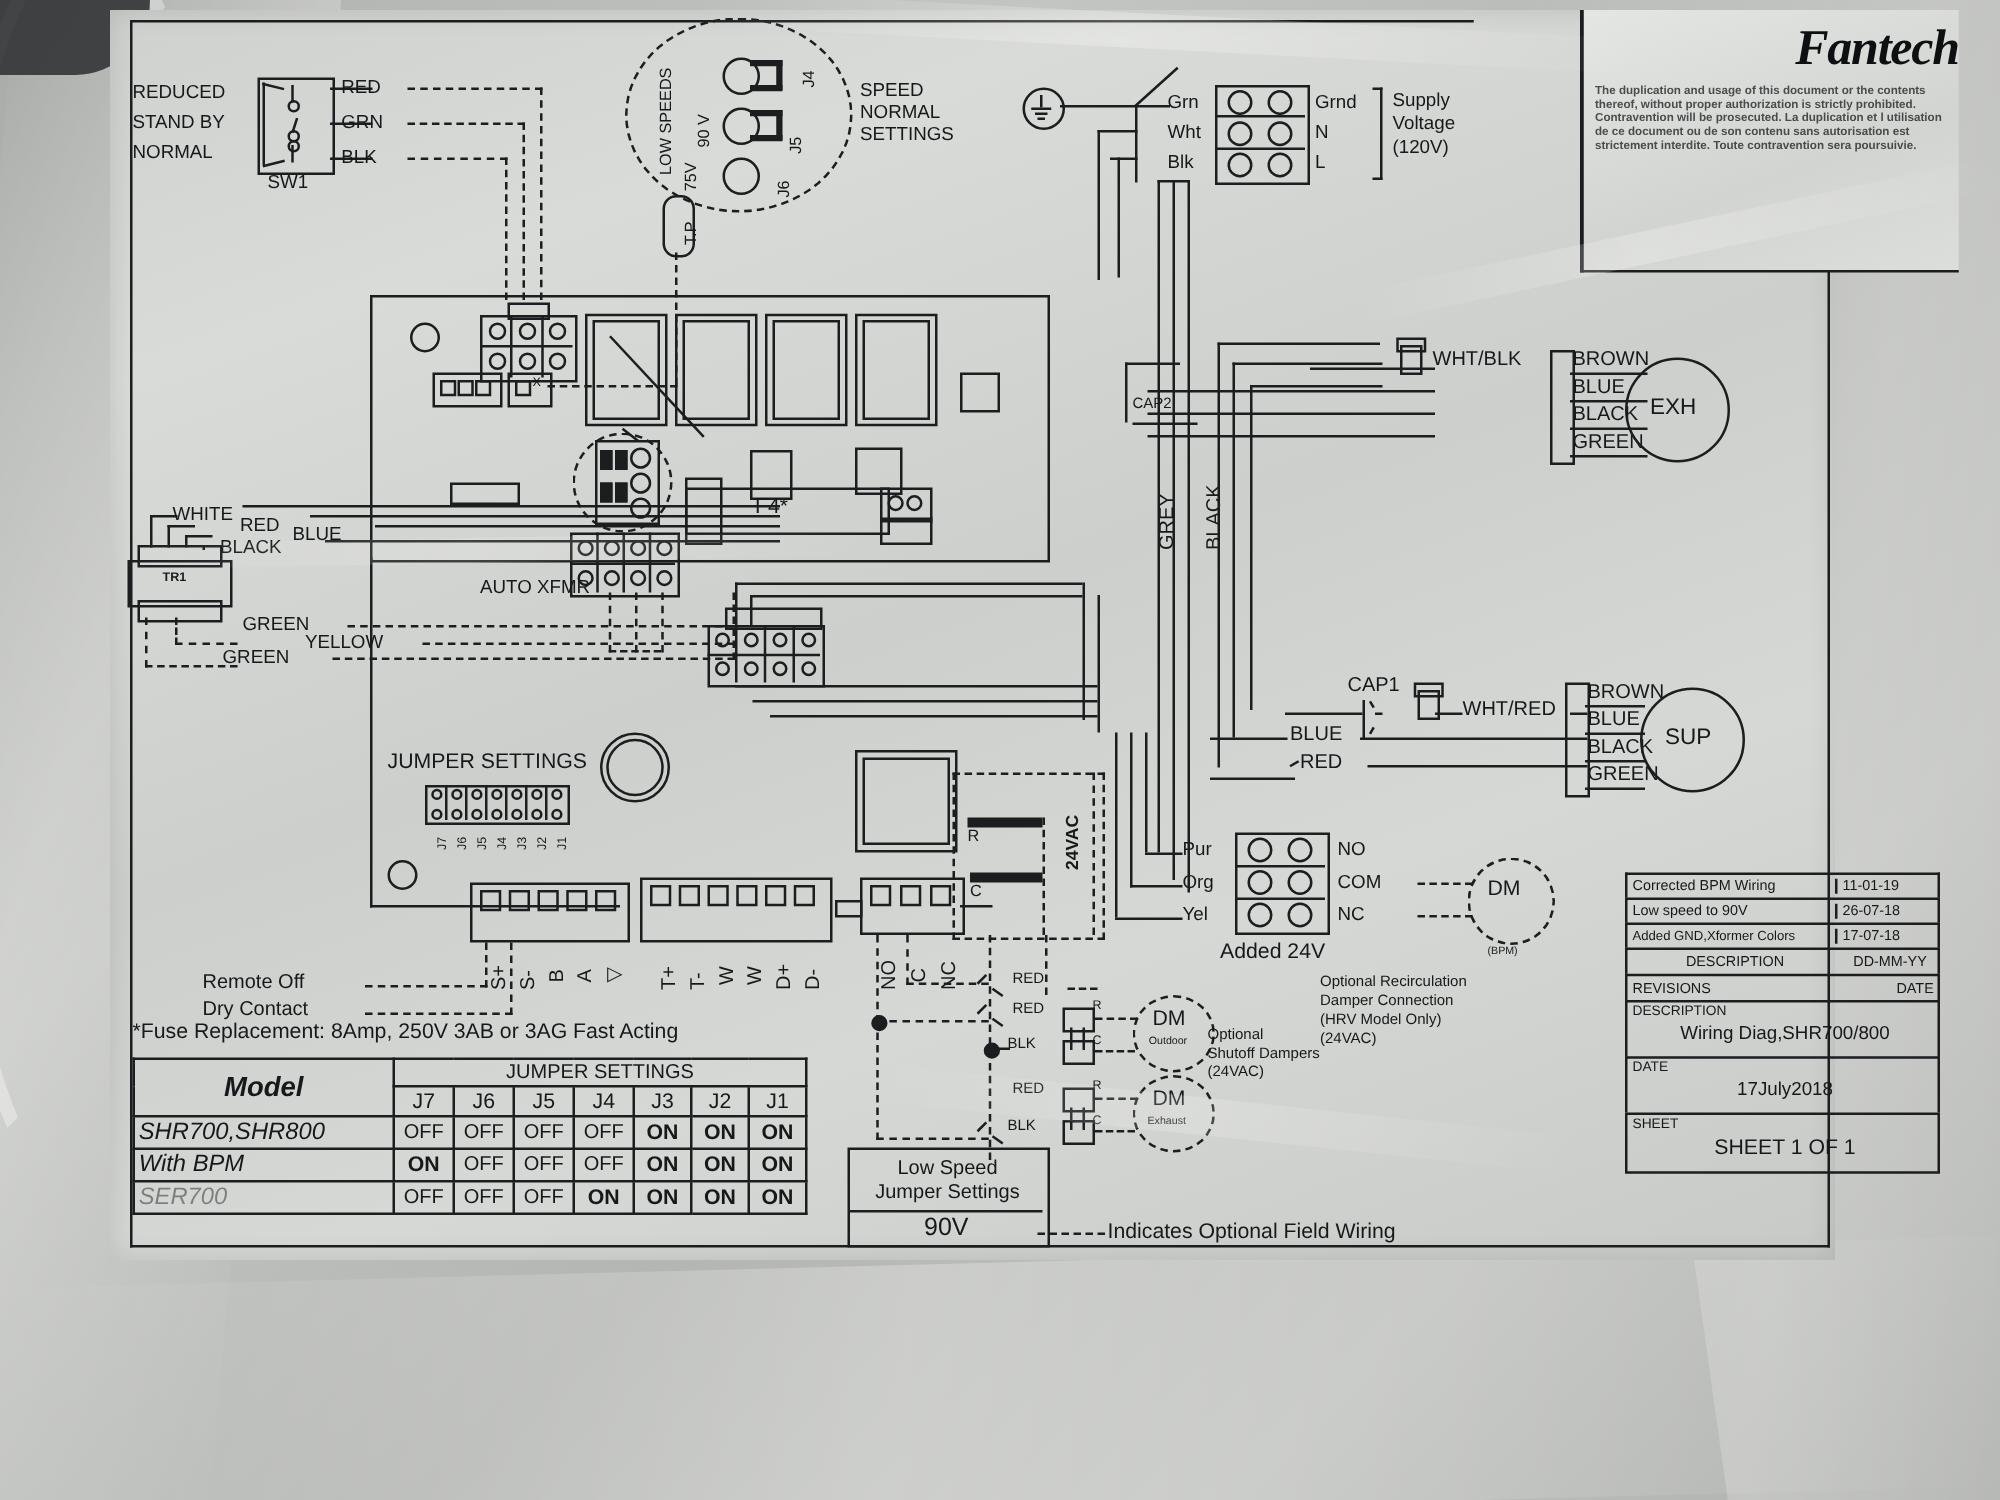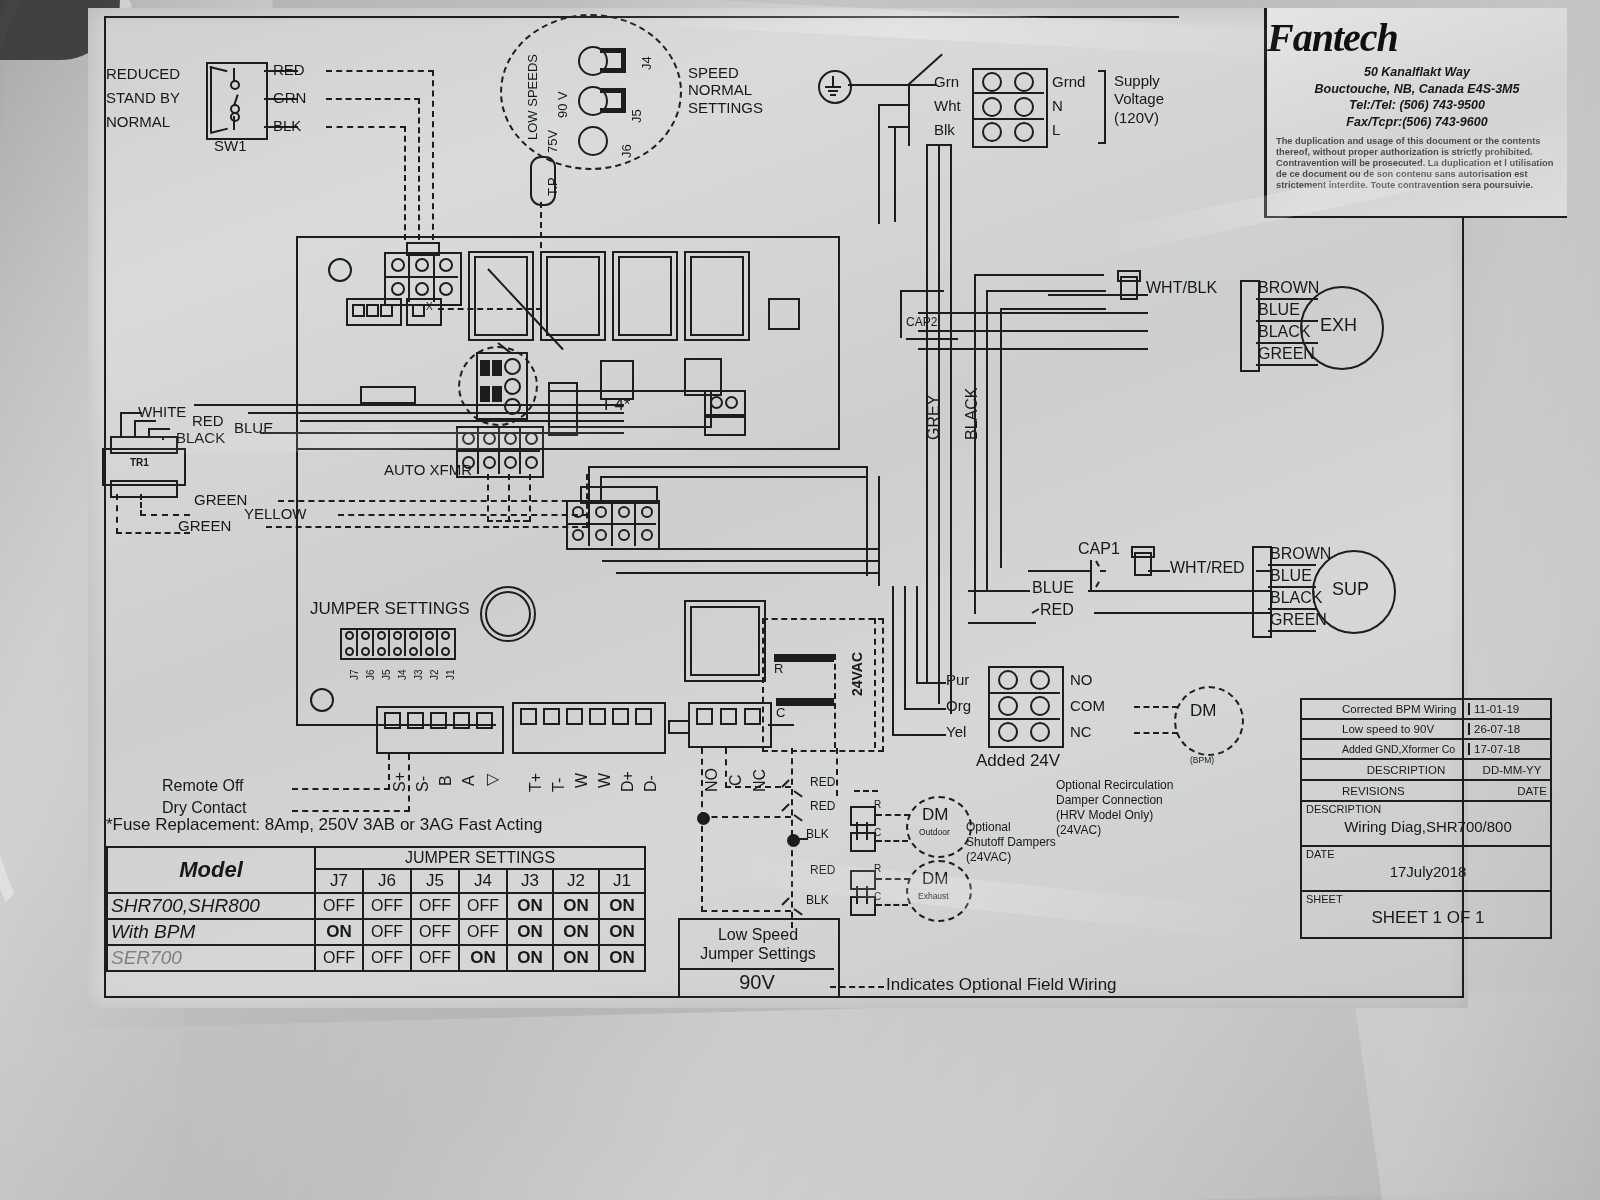--- a/index.html
+++ b/index.html
@@ -31,26 +31,26 @@
   .circd{position:absolute;border:2px dashed #1b1d1f;border-radius:50%;}
   .pad{position:absolute;border:2px solid #1b1d1f;border-radius:50%;}
   .sq{position:absolute;border:2px solid #1b1d1f;}
   .rot90{transform-origin:0 0;transform:rotate(-90deg);}
   table.grid{position:absolute;border-collapse:collapse;}
   table.grid td,table.grid th{border:2px solid #1b1d1f;color:#16181a;padding:1px 3px;font-size:15px;text-align:center;font-weight:normal;}
   
   #fantech{position:absolute;left:1176px;top:0px;width:300px;height:208px;
     background:linear-gradient(160deg,#e4e6e3,#d2d4d1 60%,#dcdedb);
     border-left:3px solid #1b1d1f;border-bottom:2px solid #1b1d1f;}
-  #fantech .brand{font-family:"Liberation Serif","DejaVu Serif",serif;font-weight:bold;font-style:italic;font-size:40px;color:#0d0f11;text-align:left;margin-top:6px;letter-spacing:-1px;}
+  #fantech .brand{font-family:"Liberation Serif","DejaVu Serif",serif;font-weight:bold;font-style:italic;font-size:40px;color:#0d0f11;text-align:right;margin-top:6px;letter-spacing:-1px;}
   #fantech .addr{text-align:center;font-style:italic;font-weight:bold;font-size:12.5px;color:#15171a;line-height:1.32;margin-top:3px;}
   #fantech .fine{font-size:9.3px;color:#2a2c2e;line-height:1.18;margin:6px 7px 0 9px;font-weight:bold;opacity:.82;}
   
   #titleblock{position:absolute;left:1212px;top:690px;width:252px;}
-  #titleblock .row{border-left:2px solid #1b1d1f;border-right:2px solid #1b1d1f;border-top:2px solid #1b1d1f;position:relative;font-size:11.5px;color:#16181a;padding-left:36px;}
+  #titleblock .row{border-left:2px solid #1b1d1f;border-right:2px solid #1b1d1f;border-top:2px solid #1b1d1f;position:relative;font-size:11.5px;color:#16181a;}
   #titleblock .row:last-child{border-bottom:2px solid #1b1d1f;}
   #titleblock .rev{display:flex;height:18px;align-items:center;}
   #titleblock .rev .d{flex:1;padding-left:4px;white-space:nowrap;overflow:hidden;}
   #titleblock .rev .dt{width:76px;border-left:2px solid #1b1d1f;padding-left:4px;margin-left:12px;}
   #titleblock .hdr{display:flex;height:19px;align-items:center;}
   #titleblock .hdr .c1{flex:1;text-align:center;}
   #titleblock .hdr .c2{width:76px;text-align:center;}
   #titleblock .sec{height:42px;padding:1px 0 0 4px;}
   #titleblock .sec .cap{font-size:11px;}
   #titleblock .sec .val{text-align:center;font-size:15px;margin-top:3px;}
@@ -635,26 +635,20 @@
 Jumper Settings</div>
       <div class="ln h" style="left:0;top:48px;width:154px;"></div>
       <div class="lbl" style="left:0;top:52px;width:154px;text-align:center;font-size:20px;">90V</div>
     </div>
 
     <div class="dash-h" style="left:742px;top:978px;width:54px;"></div>
     <div class="lbl" style="left:798px;top:968px;font-size:17px;">Indicates Optional Field Wiring</div>
 
     <div id="fantech">
       <div class="brand">Fantech</div>
-      <div class="addr">
-        <div>50 Kanalflakt Way</div>
-        <div>Bouctouche, NB, Canada  E4S-3M5</div>
-        <div>Tel:/Tel: (506) 743-9500</div>
-        <div>Fax/Tcpr:(506) 743-9600</div>
-      </div>
       <div class="fine">The duplication and usage of this document or the contents thereof, without proper authorization is strictly prohibited. Contravention will be prosecuted. La duplication et l utilisation de ce document ou de son contenu sans  autorisation est strictement interdite. Toute contravention sera poursuivie.</div>
     </div>
 
     <div id="titleblock">
       <div class="row rev">
         <div class="d">Corrected BPM Wiring</div>
         <div class="dt">11-01-19</div>
       </div>
       <div class="row rev">
         <div class="d">Low speed to 90V</div>

